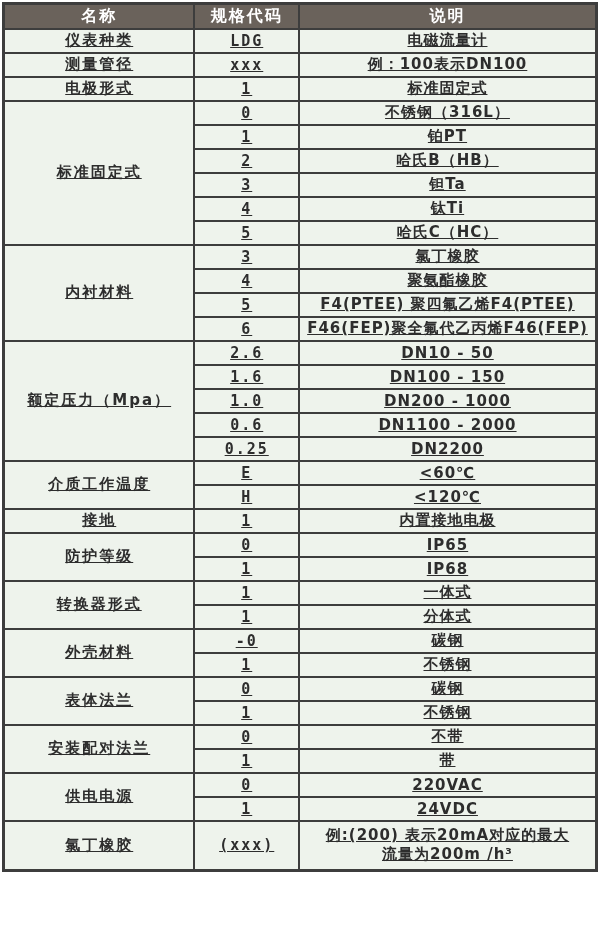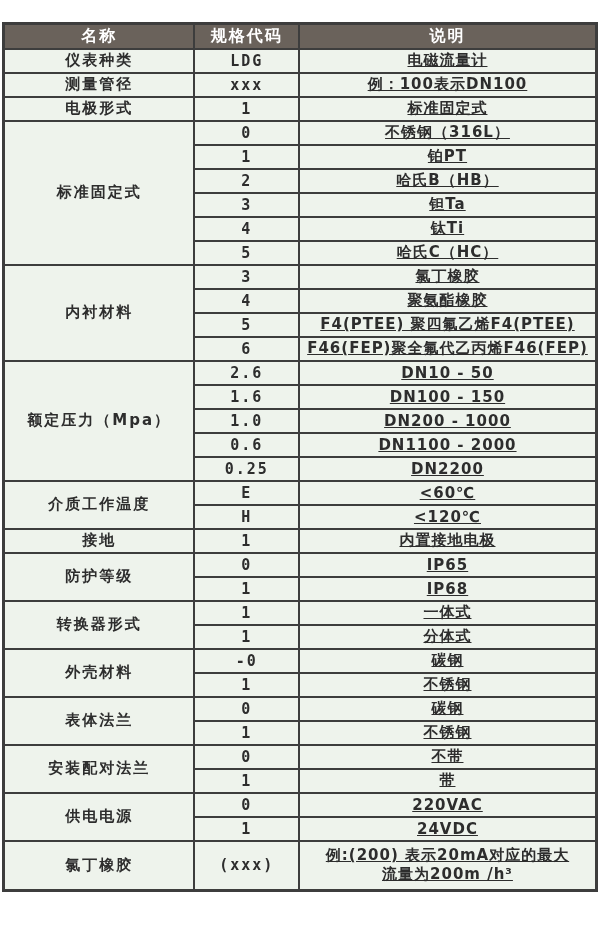--- a/index.html
+++ b/index.html
@@ -14,21 +14,20 @@
     width: 600px;
     height: 938px;
     box-sizing: border-box;
     padding: 2px;
   }
   table.spec {
     width: 596px;
     table-layout: fixed;
     border-collapse: collapse;
     border: 3px solid var(--border, #3d3d3d);
-    margin-top: 20px;
   }
   table.spec th,
   table.spec td {
     border: 2px solid var(--border, #3d3d3d);
     text-align: center;
     vertical-align: middle;
     font-weight: bold;
     overflow: hidden;
     padding: 0 2px;
     box-sizing: border-box;
@@ -42,25 +41,27 @@
   }
   table.spec td {
     background: var(--body-bg, #eef3ec);
     color: var(--body-text, #2d2d2d);
     height: 24px;
     font-size: 15px;
   }
   td.name-cell {
     font-size: 15px;
     letter-spacing: 2px;
+    text-decoration: underline;
   }
   td.code-cell {
     font-family: "DejaVu Sans Mono", "Liberation Mono", monospace;
     font-size: 14px;
     letter-spacing: 2px;
+    text-decoration: underline;
   }
   td.desc-cell {
     font-size: 15px;
     letter-spacing: 1px;
     white-space: pre-line;
     text-decoration: underline;
   }
   tr.tall td {
     height: 50px;
   }

